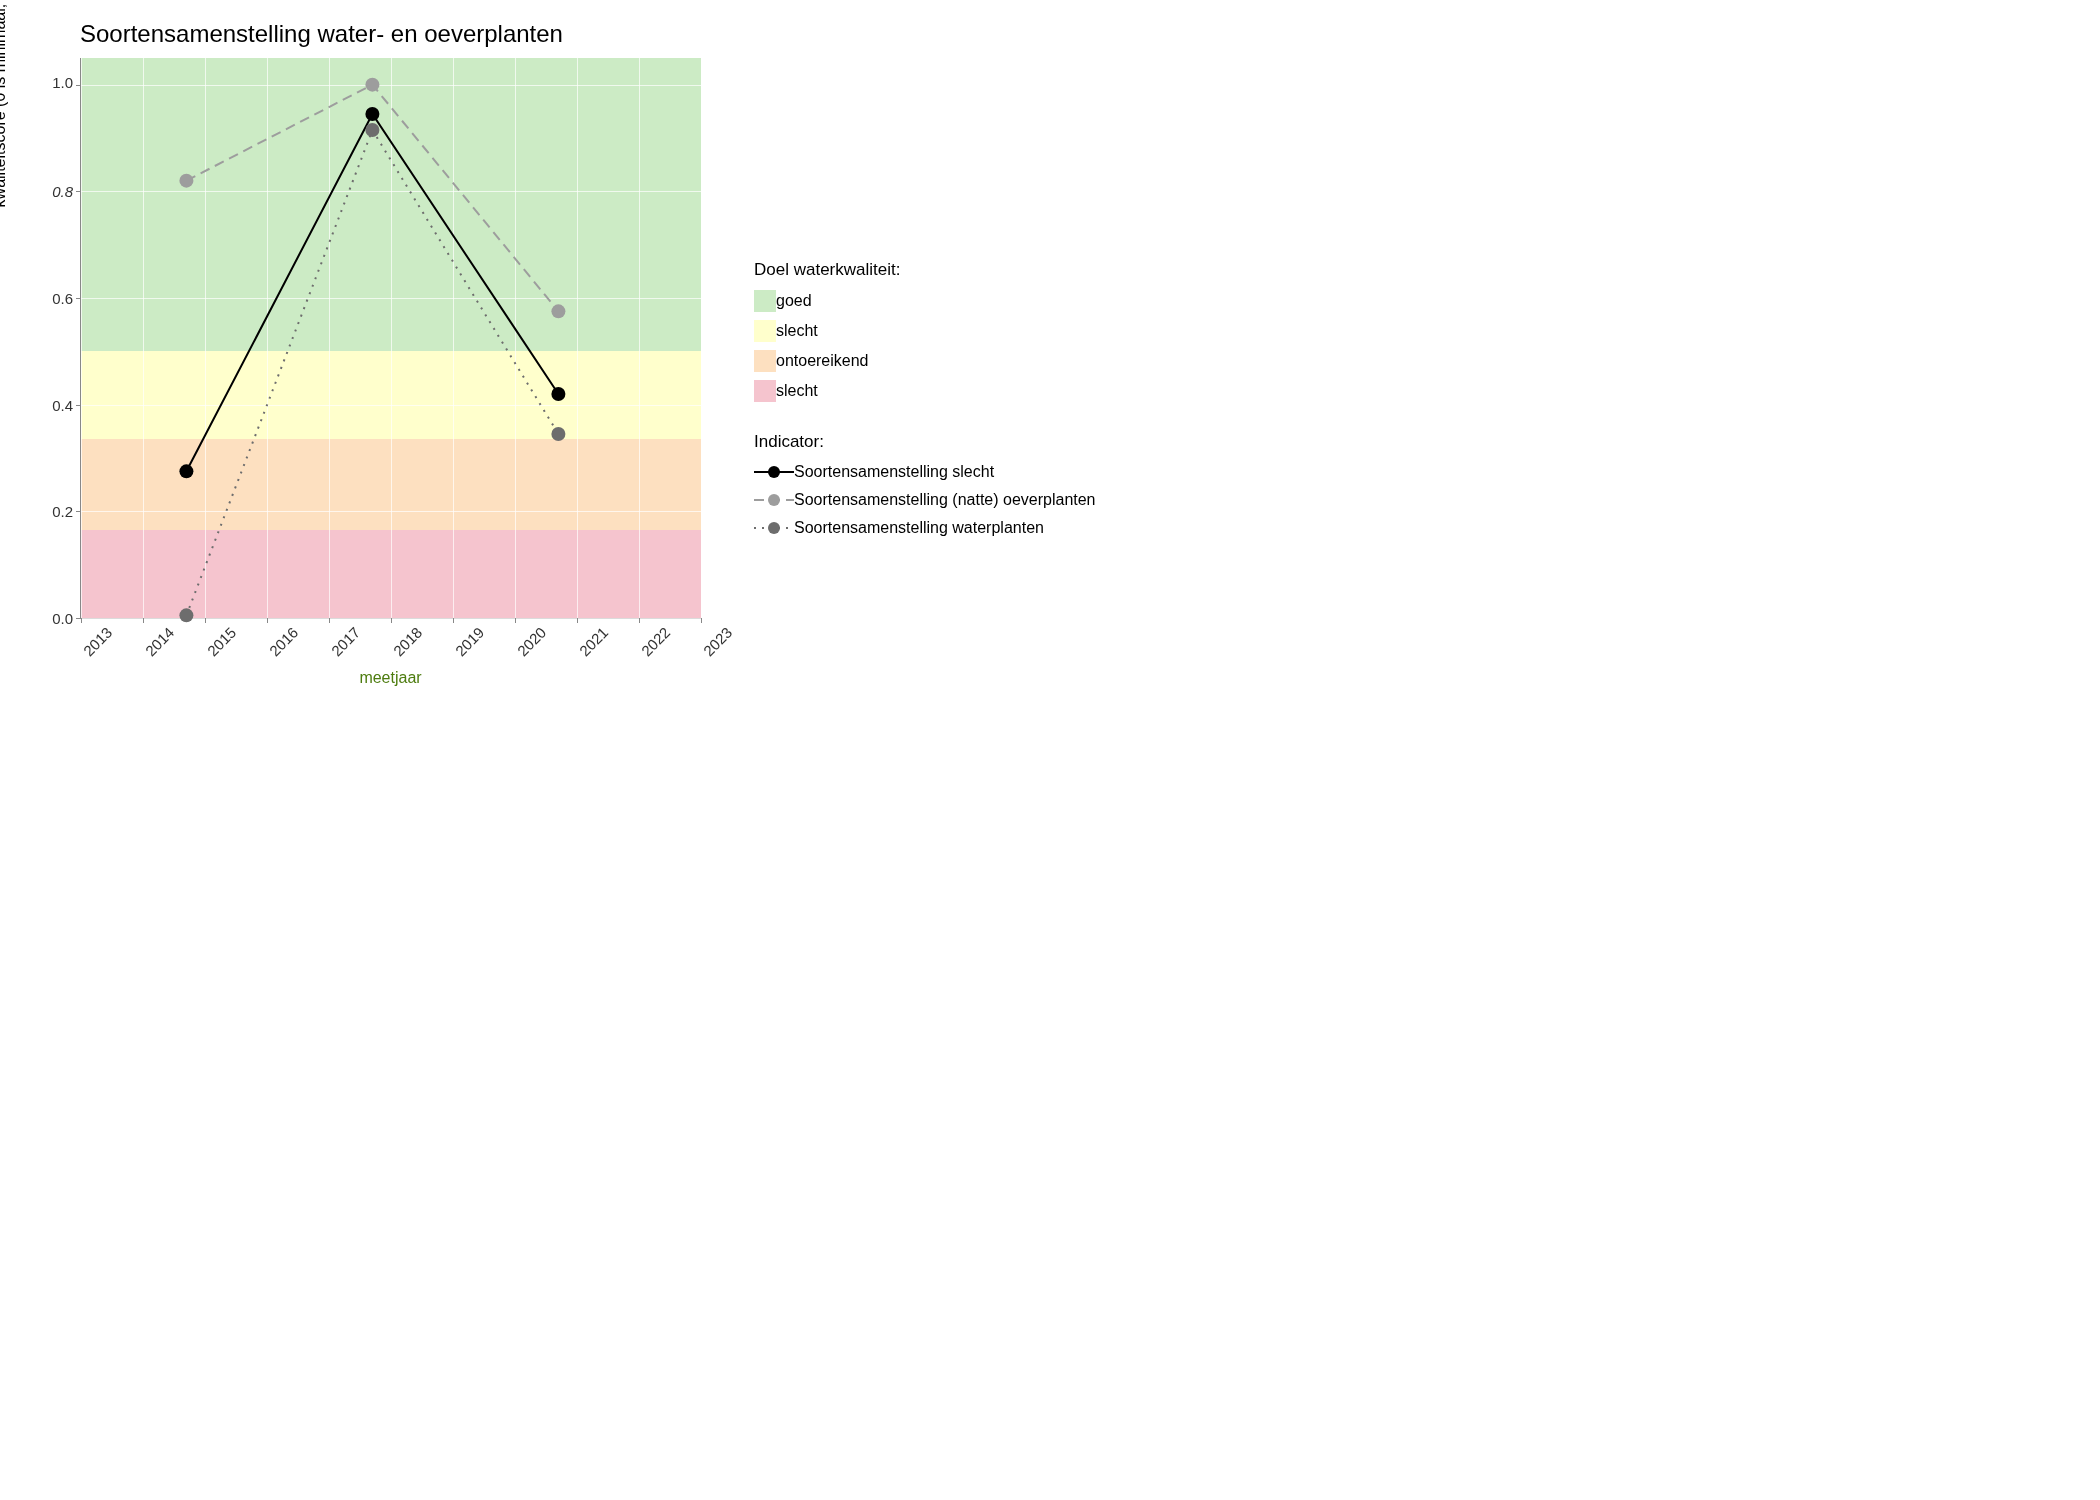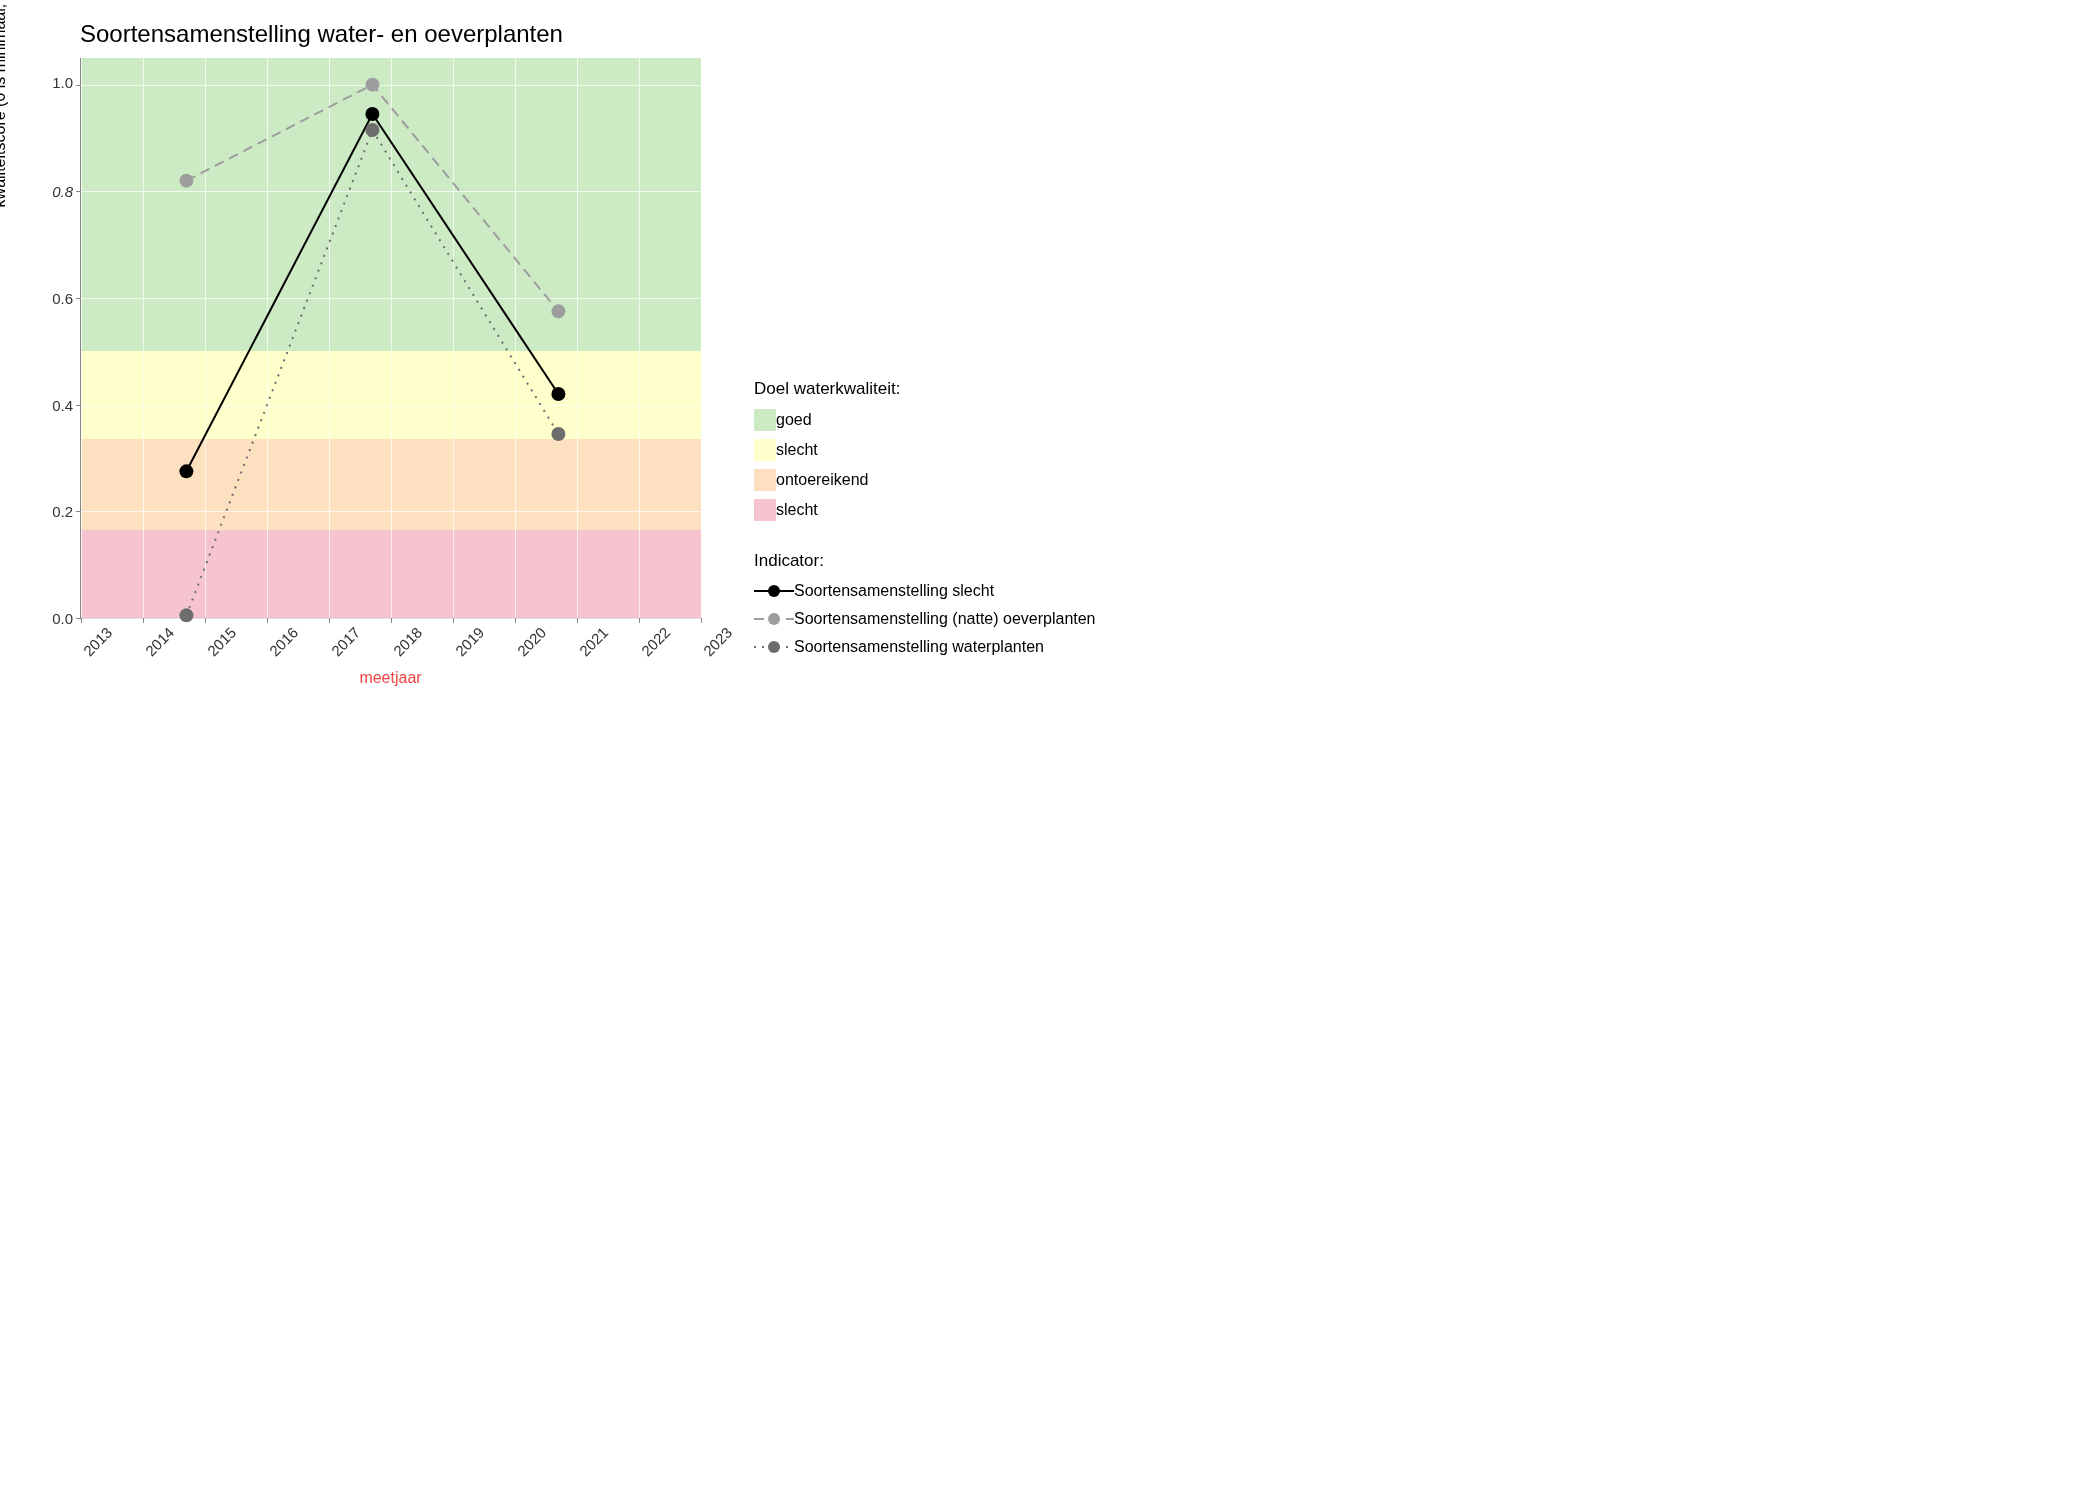--- a/index.html
+++ b/index.html
@@ -3,21 +3,21 @@
 <meta charset="utf-8">
 <style>
   body {
     margin: 0;
     padding: 20px;
     font-family: Arial, sans-serif;
     background: white;
   }
   .chart-container {
     display: flex;
-    align-items: flex-end;
+    align-items: center;
     gap: 20px;
   }
   .chart-area {
     position: relative;
   }
   .chart-title {
     font-size: 24px;
     font-weight: normal;
     margin: 0 0 10px 60px;
     color: #000;
@@ -28,21 +28,21 @@
     top: 50%;
     transform: rotate(-90deg) translateX(50%);
     transform-origin: left center;
     font-size: 16px;
     color: #000;
     white-space: nowrap;
   }
   .x-axis-label {
     text-align: center;
     font-size: 16px;
-    color: #ef4444;
+    color: #4d7c0f;
     margin-top: 50px;
     margin-left: 60px;
   }
   .plot {
     position: relative;
     width: 620px;
     height: 560px;
     margin-left: 60px;
     border-left: 1px solid #888;
     border-bottom: 1px solid #888;

